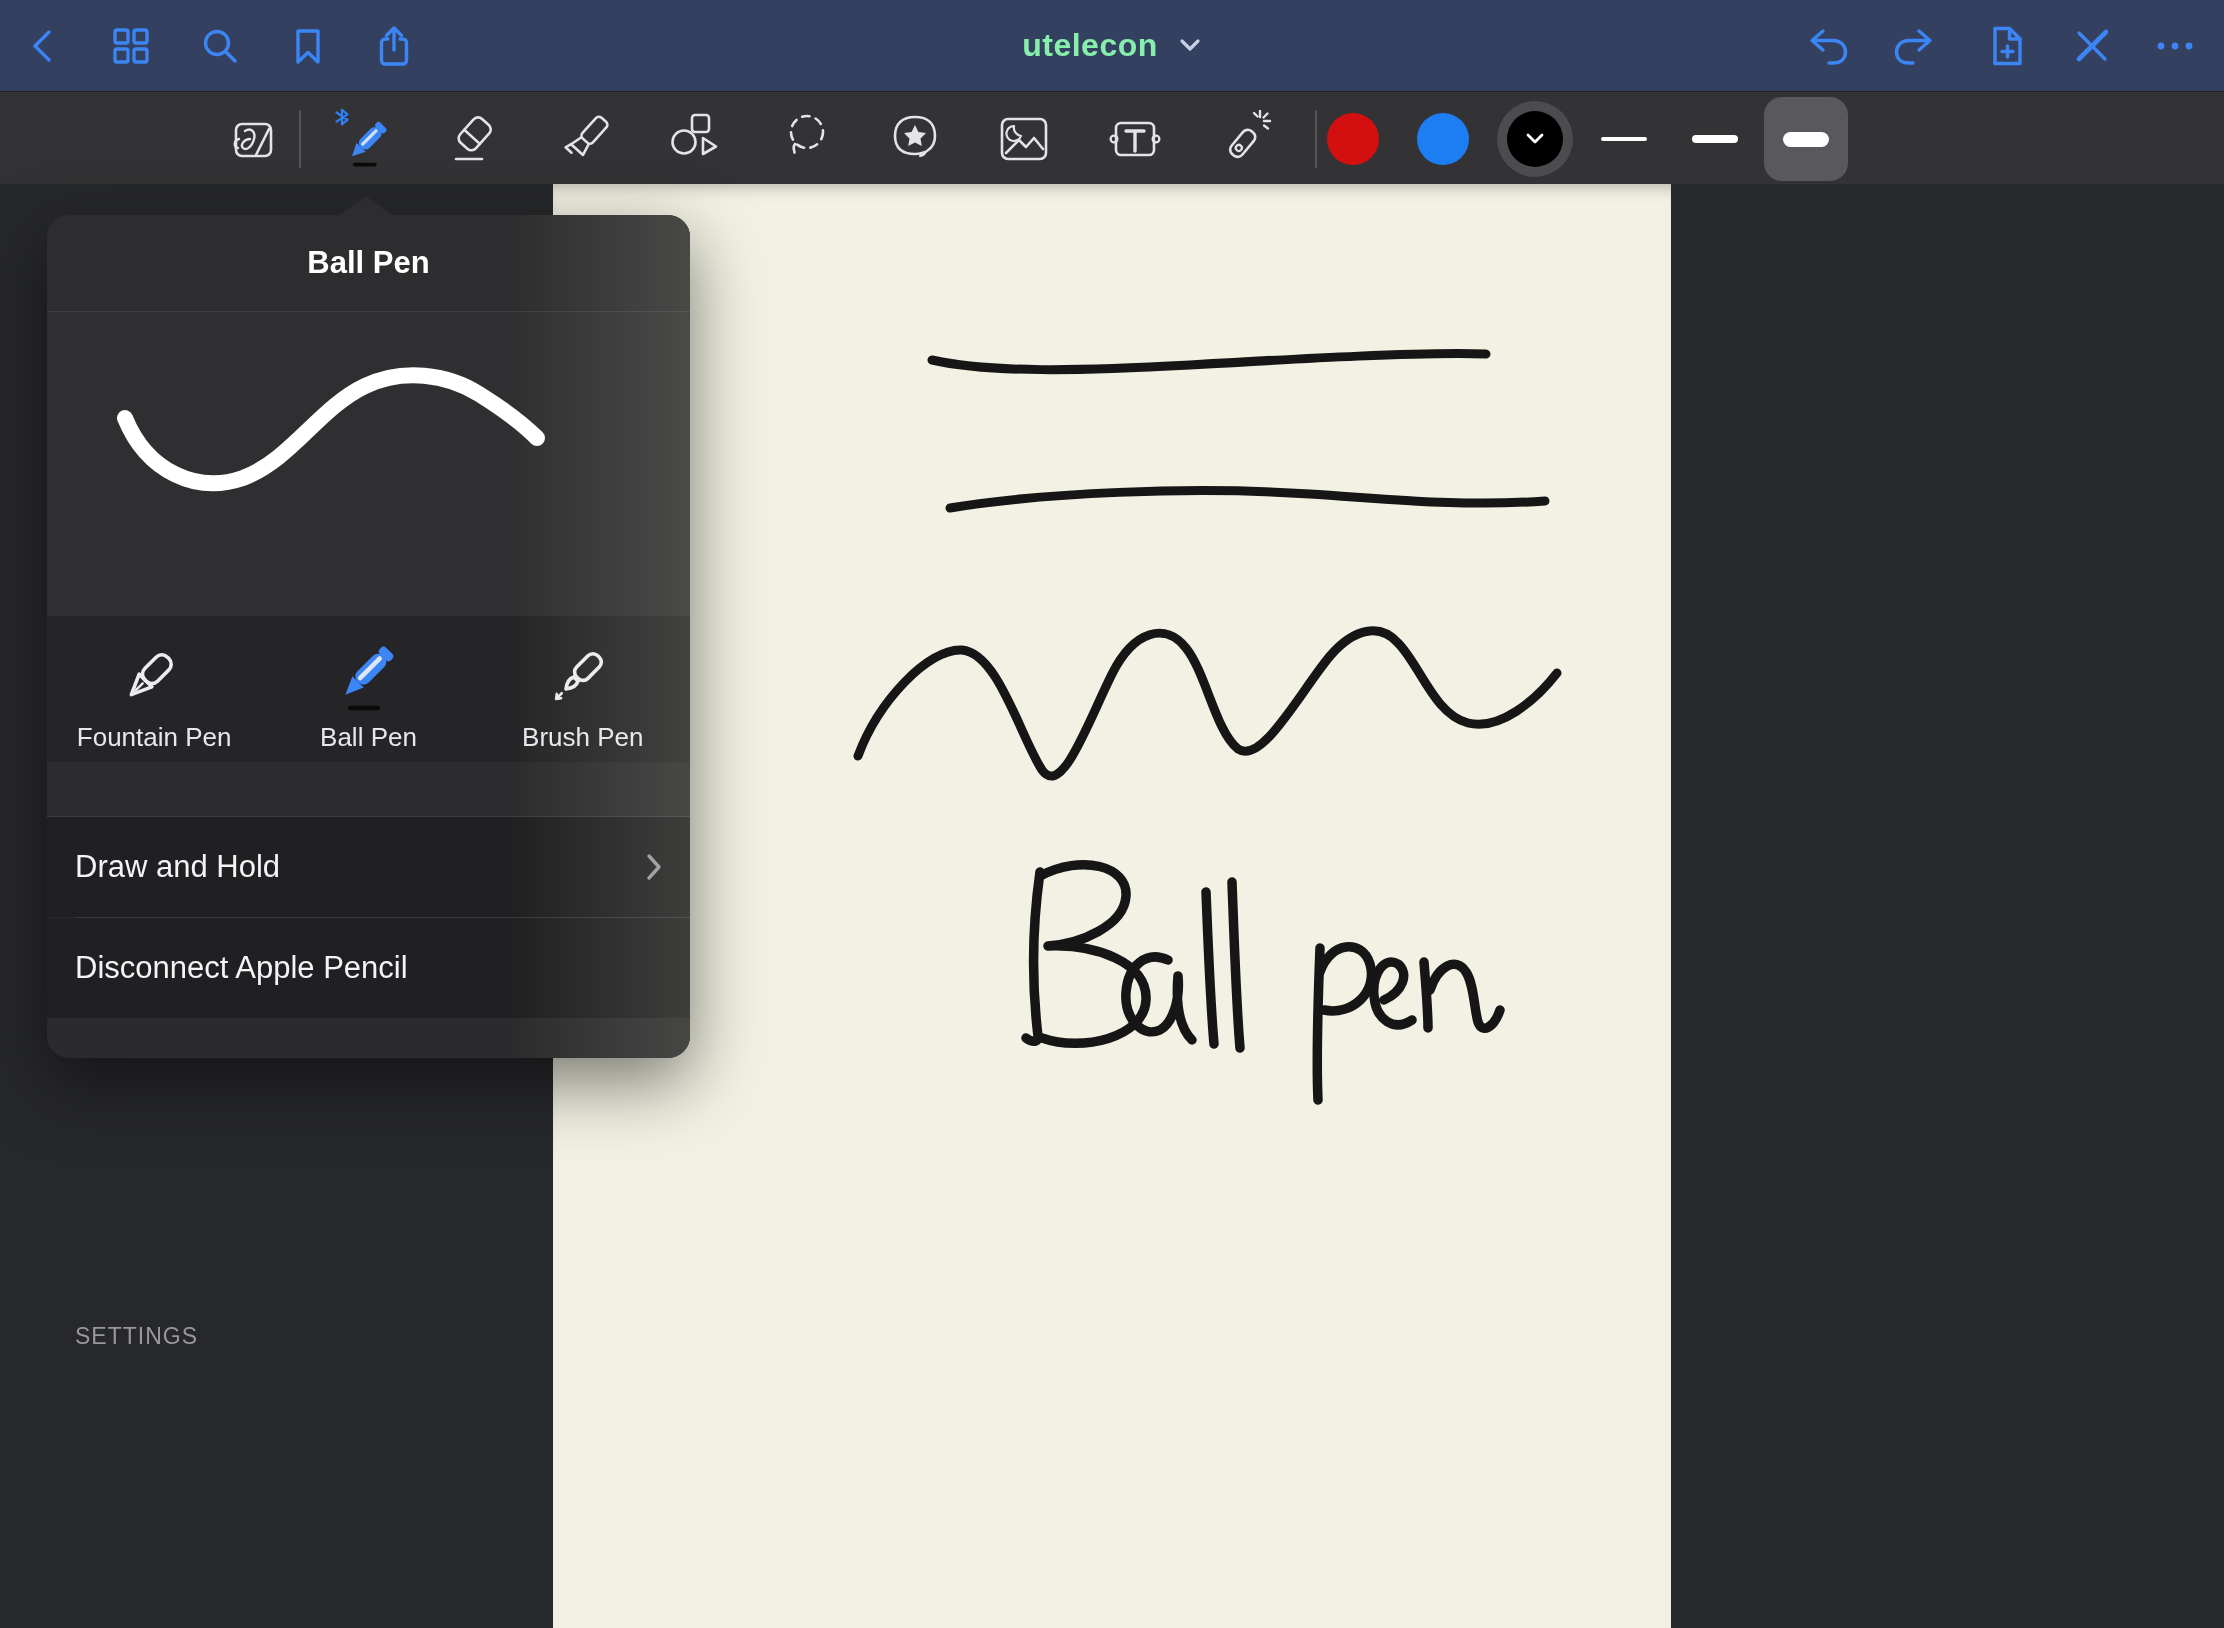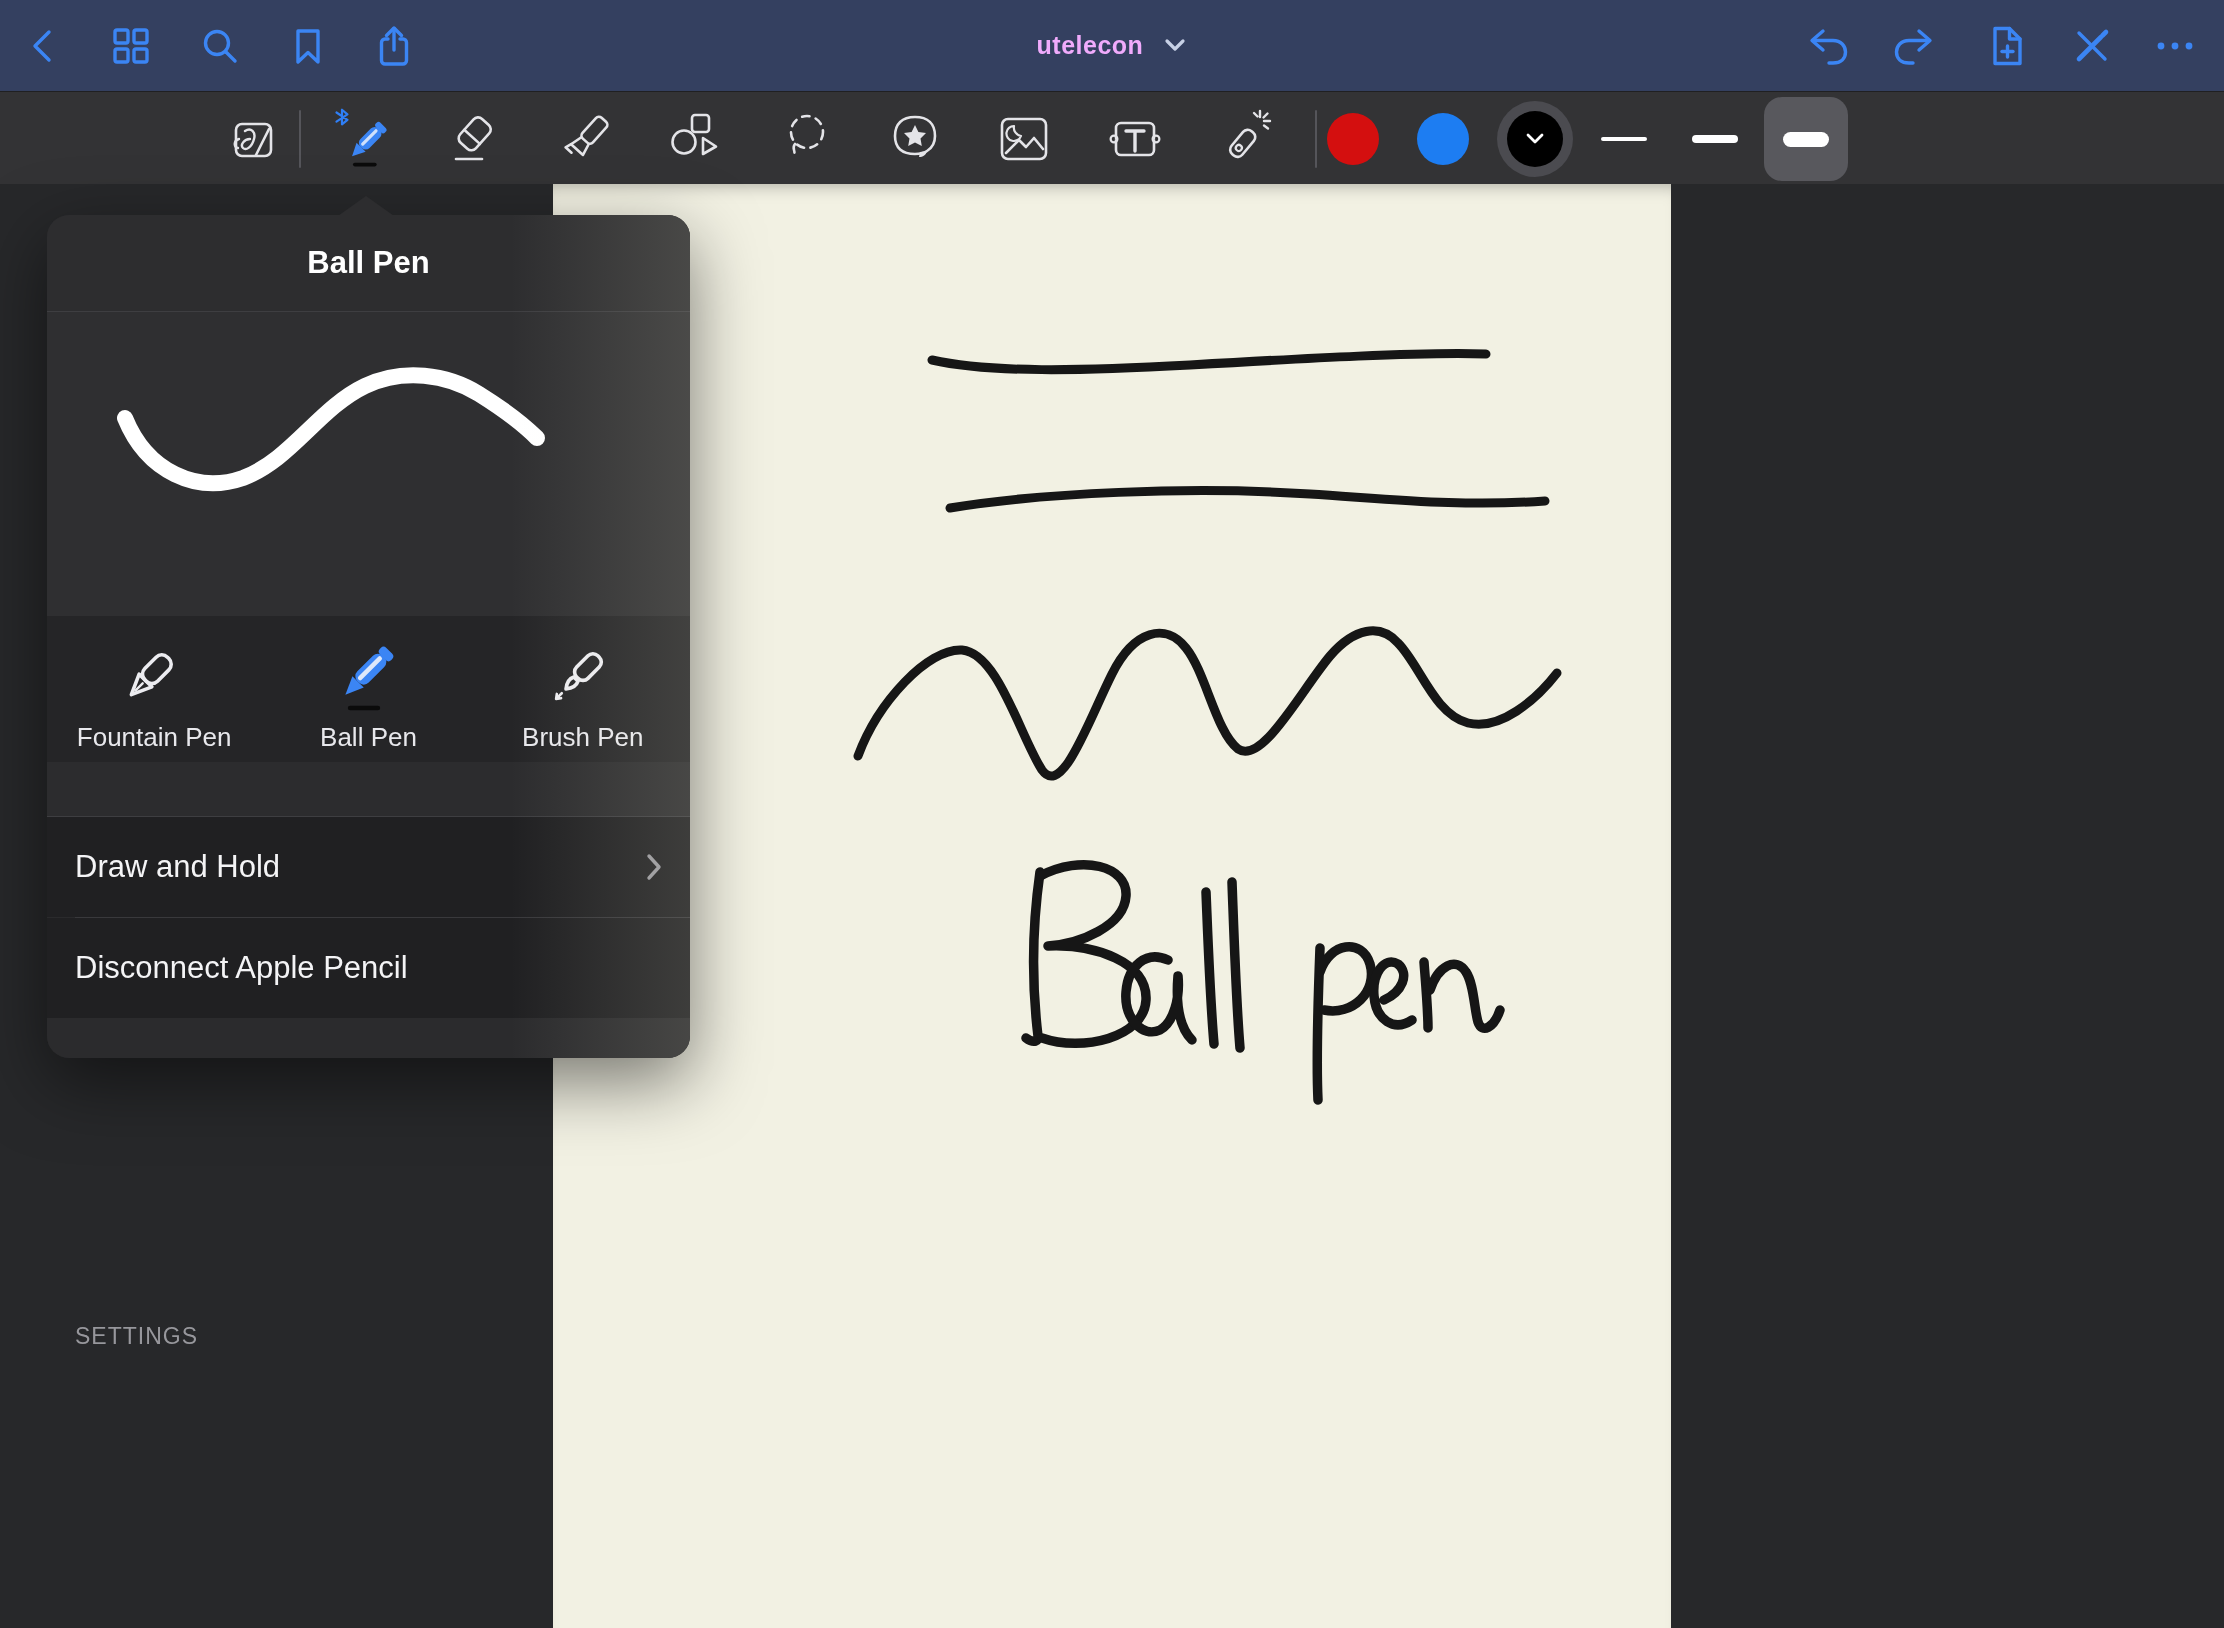--- a/index.html
+++ b/index.html
@@ -6,21 +6,21 @@
   *{box-sizing:border-box;font-family:"Liberation Sans",sans-serif;}
   #app{position:relative;width:2224px;height:1628px;overflow:hidden;background:#27282a;}
 
   
   .navbar{position:absolute;left:0;top:0;width:2224px;height:91px;background:#344060;}
   .nav-btn{position:absolute;top:19px;width:54px;height:54px;background:none;border:none;padding:0;
            display:flex;align-items:center;justify-content:center;cursor:pointer;}
   .nav-btn svg{stroke:#3b85f4;fill:none;stroke-width:3.4;stroke-linecap:round;stroke-linejoin:round;}
   .nav-title{position:absolute;left:0;right:0;top:0;height:91px;display:flex;align-items:center;
              justify-content:center;gap:20px;cursor:pointer;}
-  .nav-title .t{color:#f0abfc;font-size:25px;font-weight:bold;letter-spacing:.5px;}
+  .nav-title .t{color:#86efac;font-size:32px;font-weight:bold;letter-spacing:.5px;}
 
   
   .toolbar{position:absolute;left:0;top:91px;width:2224px;height:93px;background:#333335;border-top:1px solid #202022;}
   .tool-btn{position:absolute;top:0;width:64px;height:93px;background:none;border:none;padding:0;
             display:flex;align-items:center;justify-content:center;cursor:pointer;}
   .tool-btn svg{stroke:#e4e4e8;fill:none;stroke-width:2.6;stroke-linecap:round;stroke-linejoin:round;}
   .tb-divider{position:absolute;top:18px;width:2px;height:58px;background:#55555a;border-radius:1px;}
   .swatch{position:absolute;top:21px;width:52px;height:52px;border-radius:50%;border:none;padding:0;cursor:pointer;}
   .swatch-ring{position:absolute;top:9px;width:76px;height:76px;border-radius:50%;background:#4b4b50;
                border:none;padding:0;cursor:pointer;display:flex;align-items:center;justify-content:center;}

